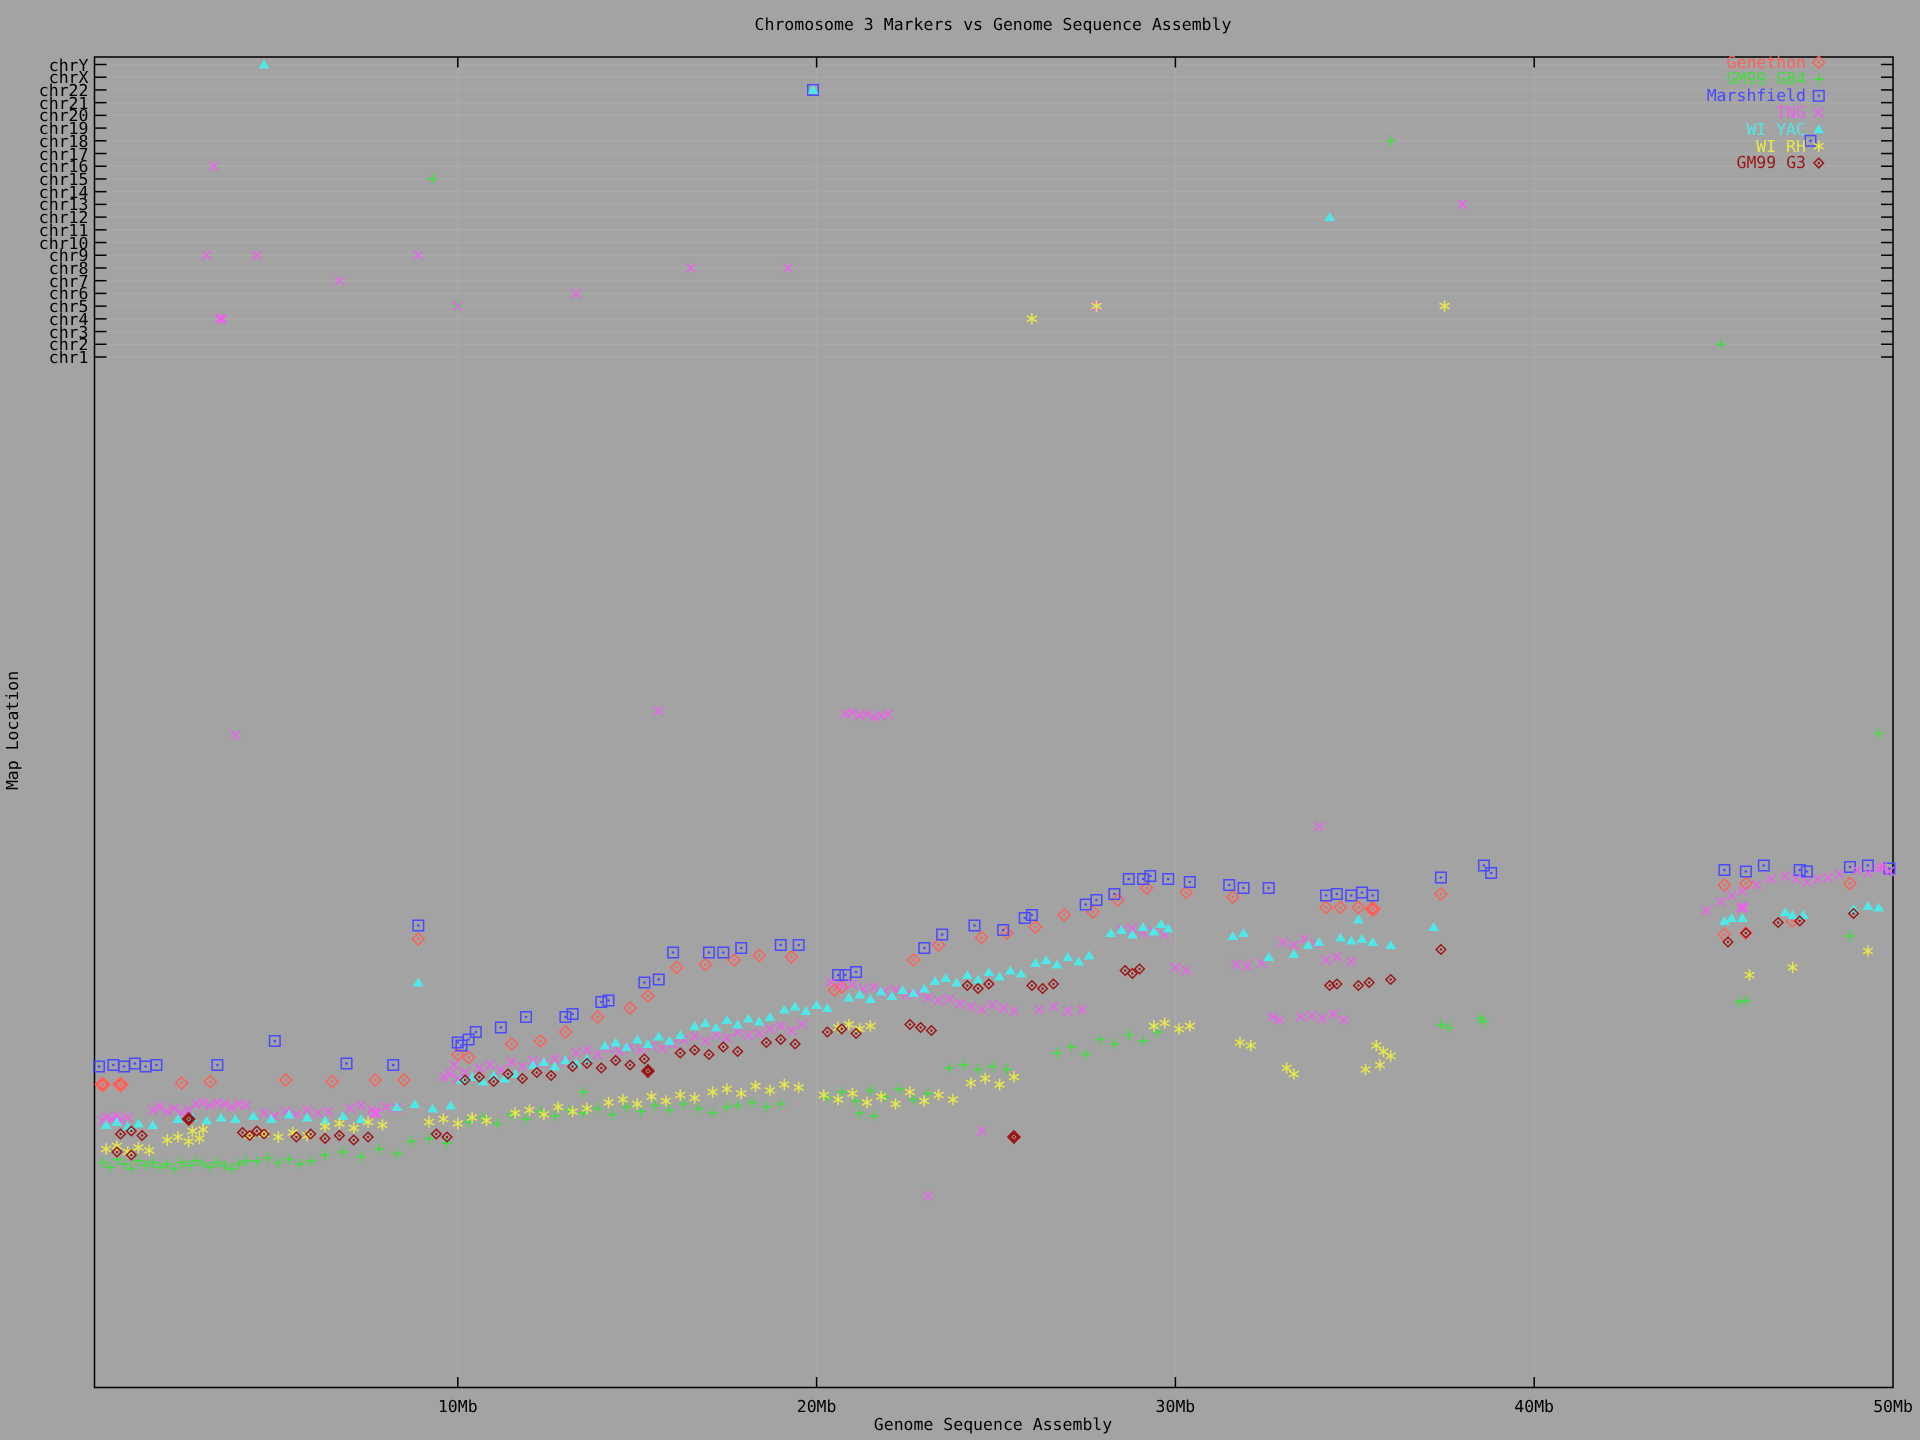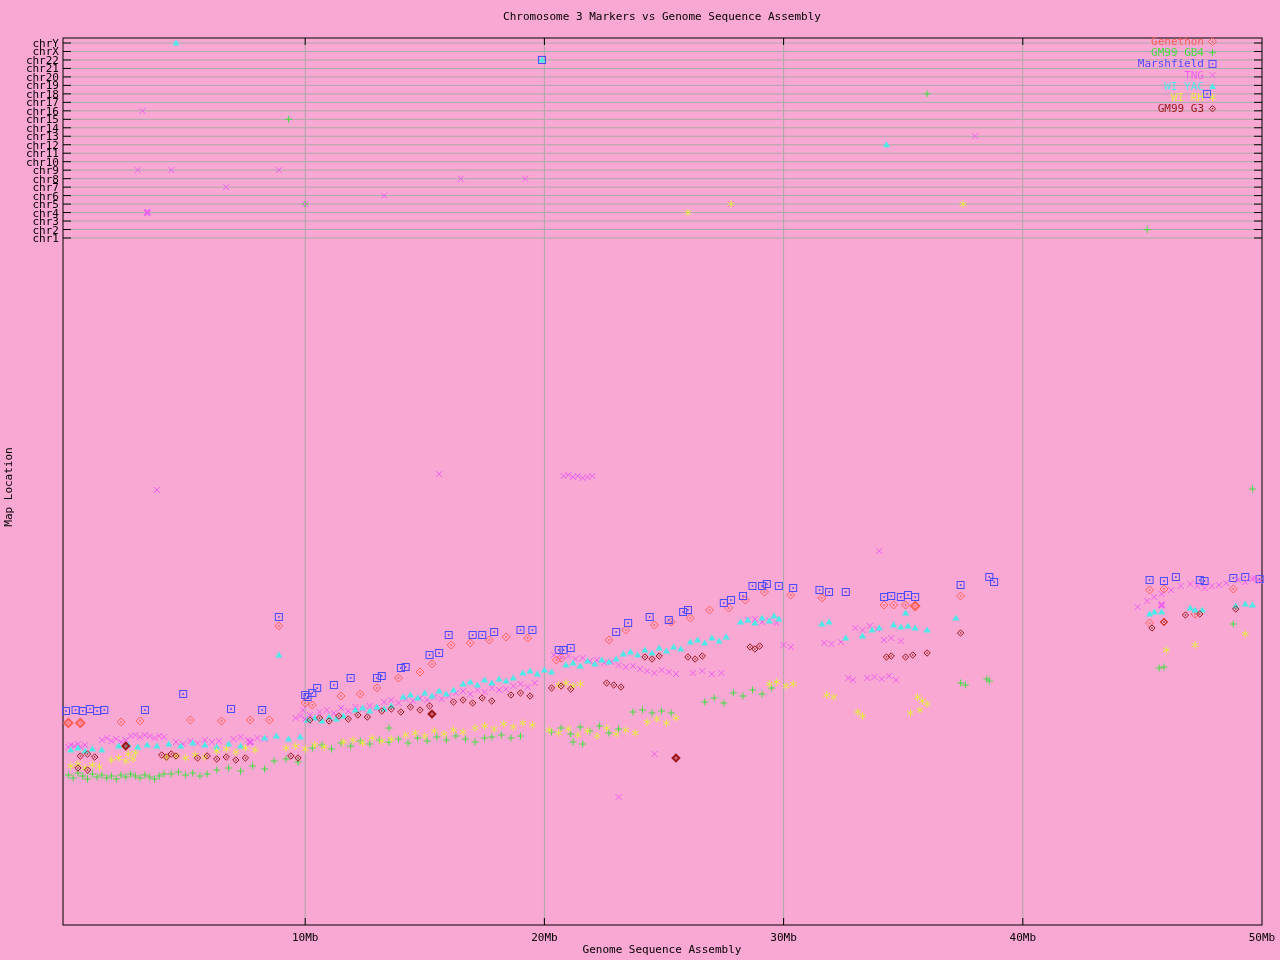--- a/index.html
+++ b/index.html
@@ -1,16 +1,16 @@
 <!DOCTYPE html>
 <html><head>
 <meta charset="utf-8">
 <style>
   html,body { margin:0; padding:0; background:#fff; }
-  #stage { position:relative; width:1280px; height:960px; background:#f9a8d4; overflow:hidden; }
+  #stage { position:relative; width:1280px; height:960px; background:#a3a3a3; overflow:hidden; }
   svg text { font-family:"DejaVu Sans Mono", "Liberation Mono", monospace; fill:#000; }
   .t11 { font-size:11px; }
   .grid { stroke:#a9a9a9; stroke-width:1; }
   .tick { stroke:#000; stroke-width:1; }
   .border { fill:none; stroke:#000; stroke-width:1; }
 </style>
 </head>
 <body>
 
 <div id="stage">

